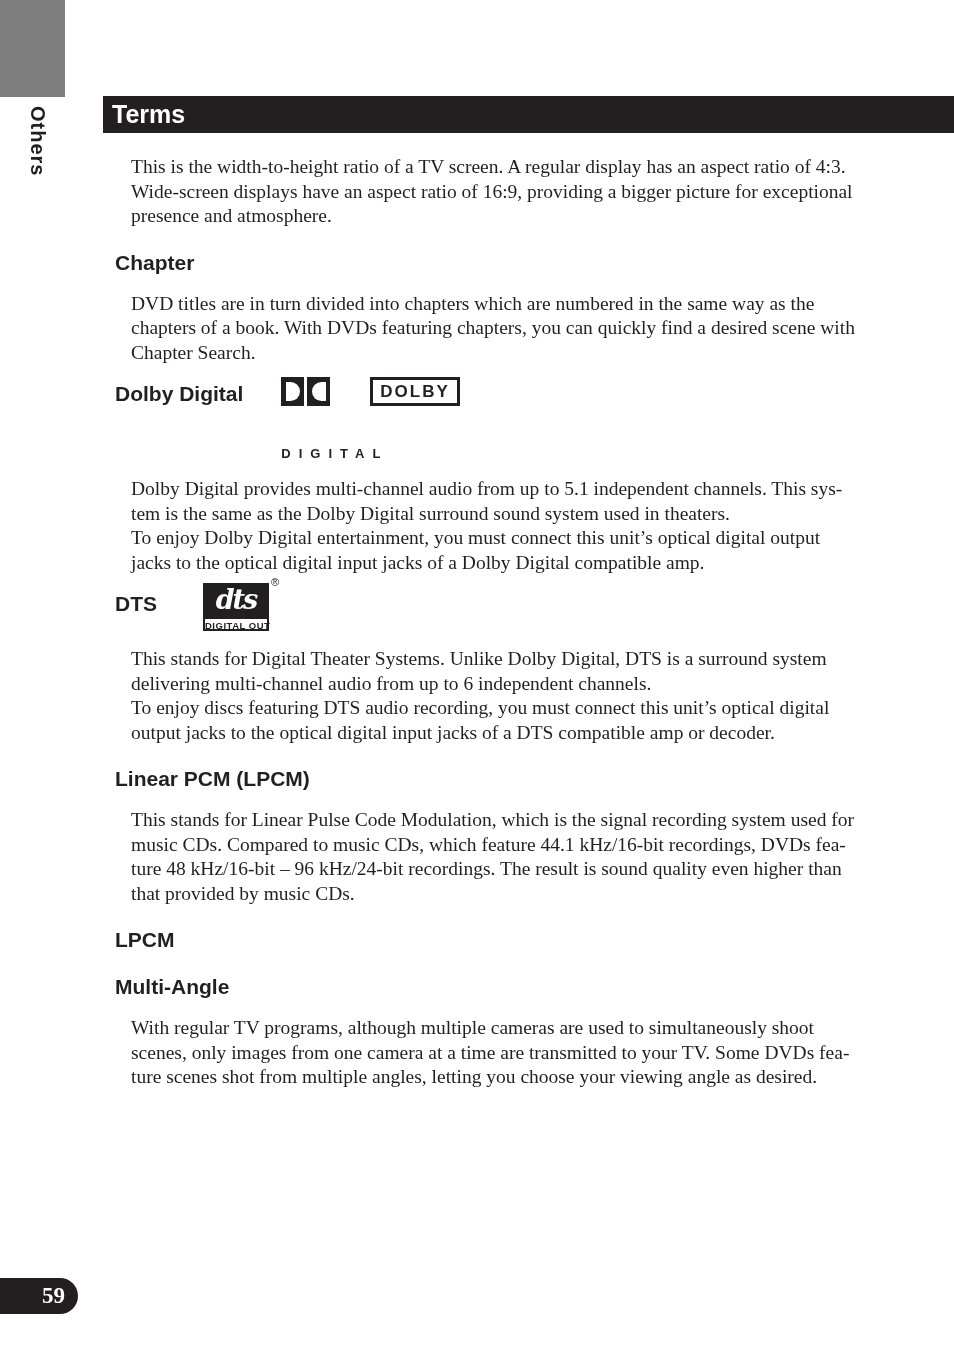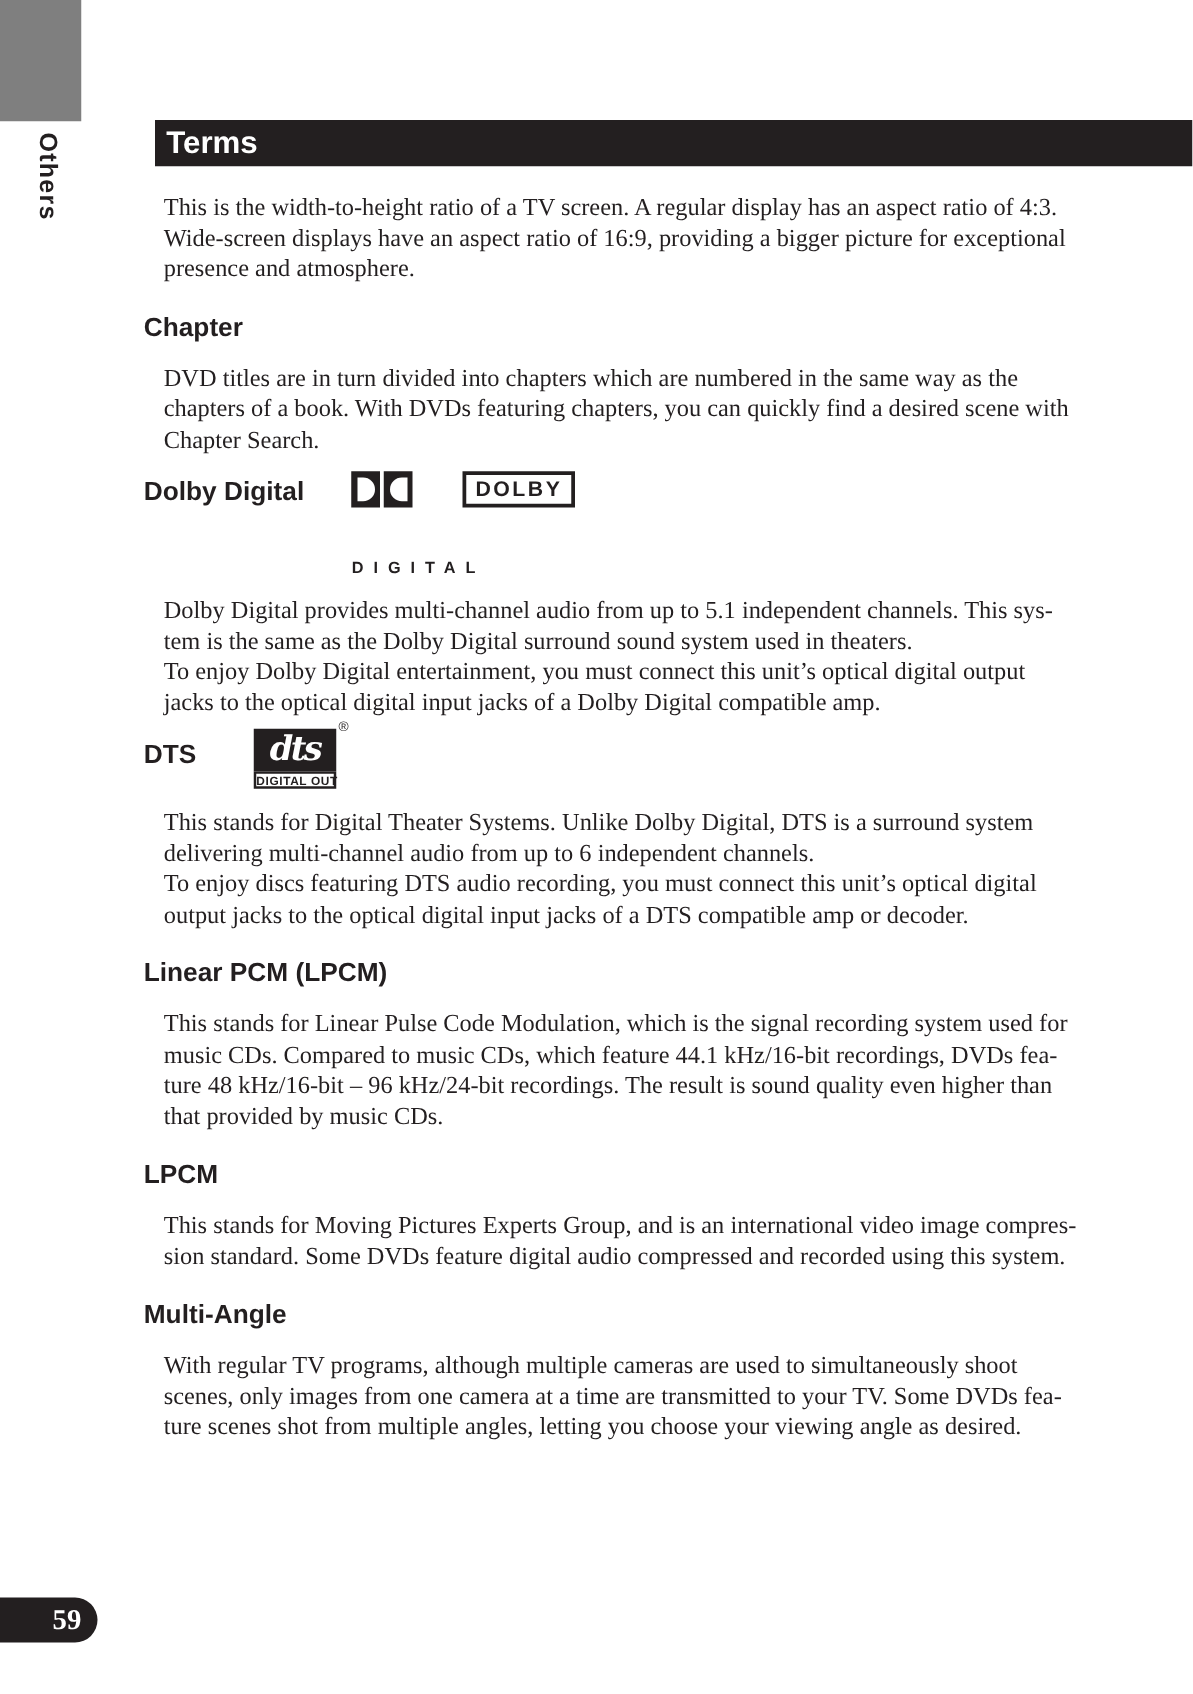--- a/index.html
+++ b/index.html
@@ -9,21 +9,21 @@
   .gray-tab { position:absolute; left:0; top:0; width:65px; height:97px; background:#7f7f7f; }
 
   .others-label {
     position:absolute; left:26px; top:106px;
     writing-mode:vertical-rl;
     font-family:"Liberation Sans", sans-serif;
     font-weight:bold; font-size:20px; letter-spacing:1px; color:#231f20;
   }
 
   .terms-bar {
-    position:absolute; left:124px; top:96px; right:0; height:37px;
+    position:absolute; left:103px; top:96px; right:0; height:37px;
     background:#231f20; color:#fff;
     font-family:"Liberation Sans", sans-serif; font-weight:bold; font-size:25px;
     line-height:36px; padding-left:9px;
   }
 
   .content { position:absolute; left:115px; top:139px; width:840px; }
 
   h3.sec-heading {
     font-family:"Liberation Sans", sans-serif; font-weight:bold;
     font-size:21px; line-height:26px; color:#231f20;
@@ -147,22 +147,20 @@
   <section>
     <h3 class="sec-heading">Linear PCM (LPCM)</h3>
     <p class="sec-body">This stands for Linear Pulse Code Modulation, which is the signal recording system used for
 music CDs. Compared to music CDs, which feature 44.1 kHz/16-bit recordings, DVDs fea-
 ture 48 kHz/16-bit – 96 kHz/24-bit recordings. The result is sound quality even higher than
 that provided by music CDs.</p>
   </section>
 
   <section>
     <h3 class="sec-heading">LPCM</h3>
-    <p class="sec-body">This stands for Moving Pictures Experts Group, and is an international video image compres-
-sion standard. Some DVDs feature digital audio compressed and recorded using this system.</p>
   </section>
 
   <section>
     <h3 class="sec-heading">Multi-Angle</h3>
     <p class="sec-body">With regular TV programs, although multiple cameras are used to simultaneously shoot
 scenes, only images from one camera at a time are transmitted to your TV. Some DVDs fea-
 ture scenes shot from multiple angles, letting you choose your viewing angle as desired.</p>
   </section>
 
 </div>

